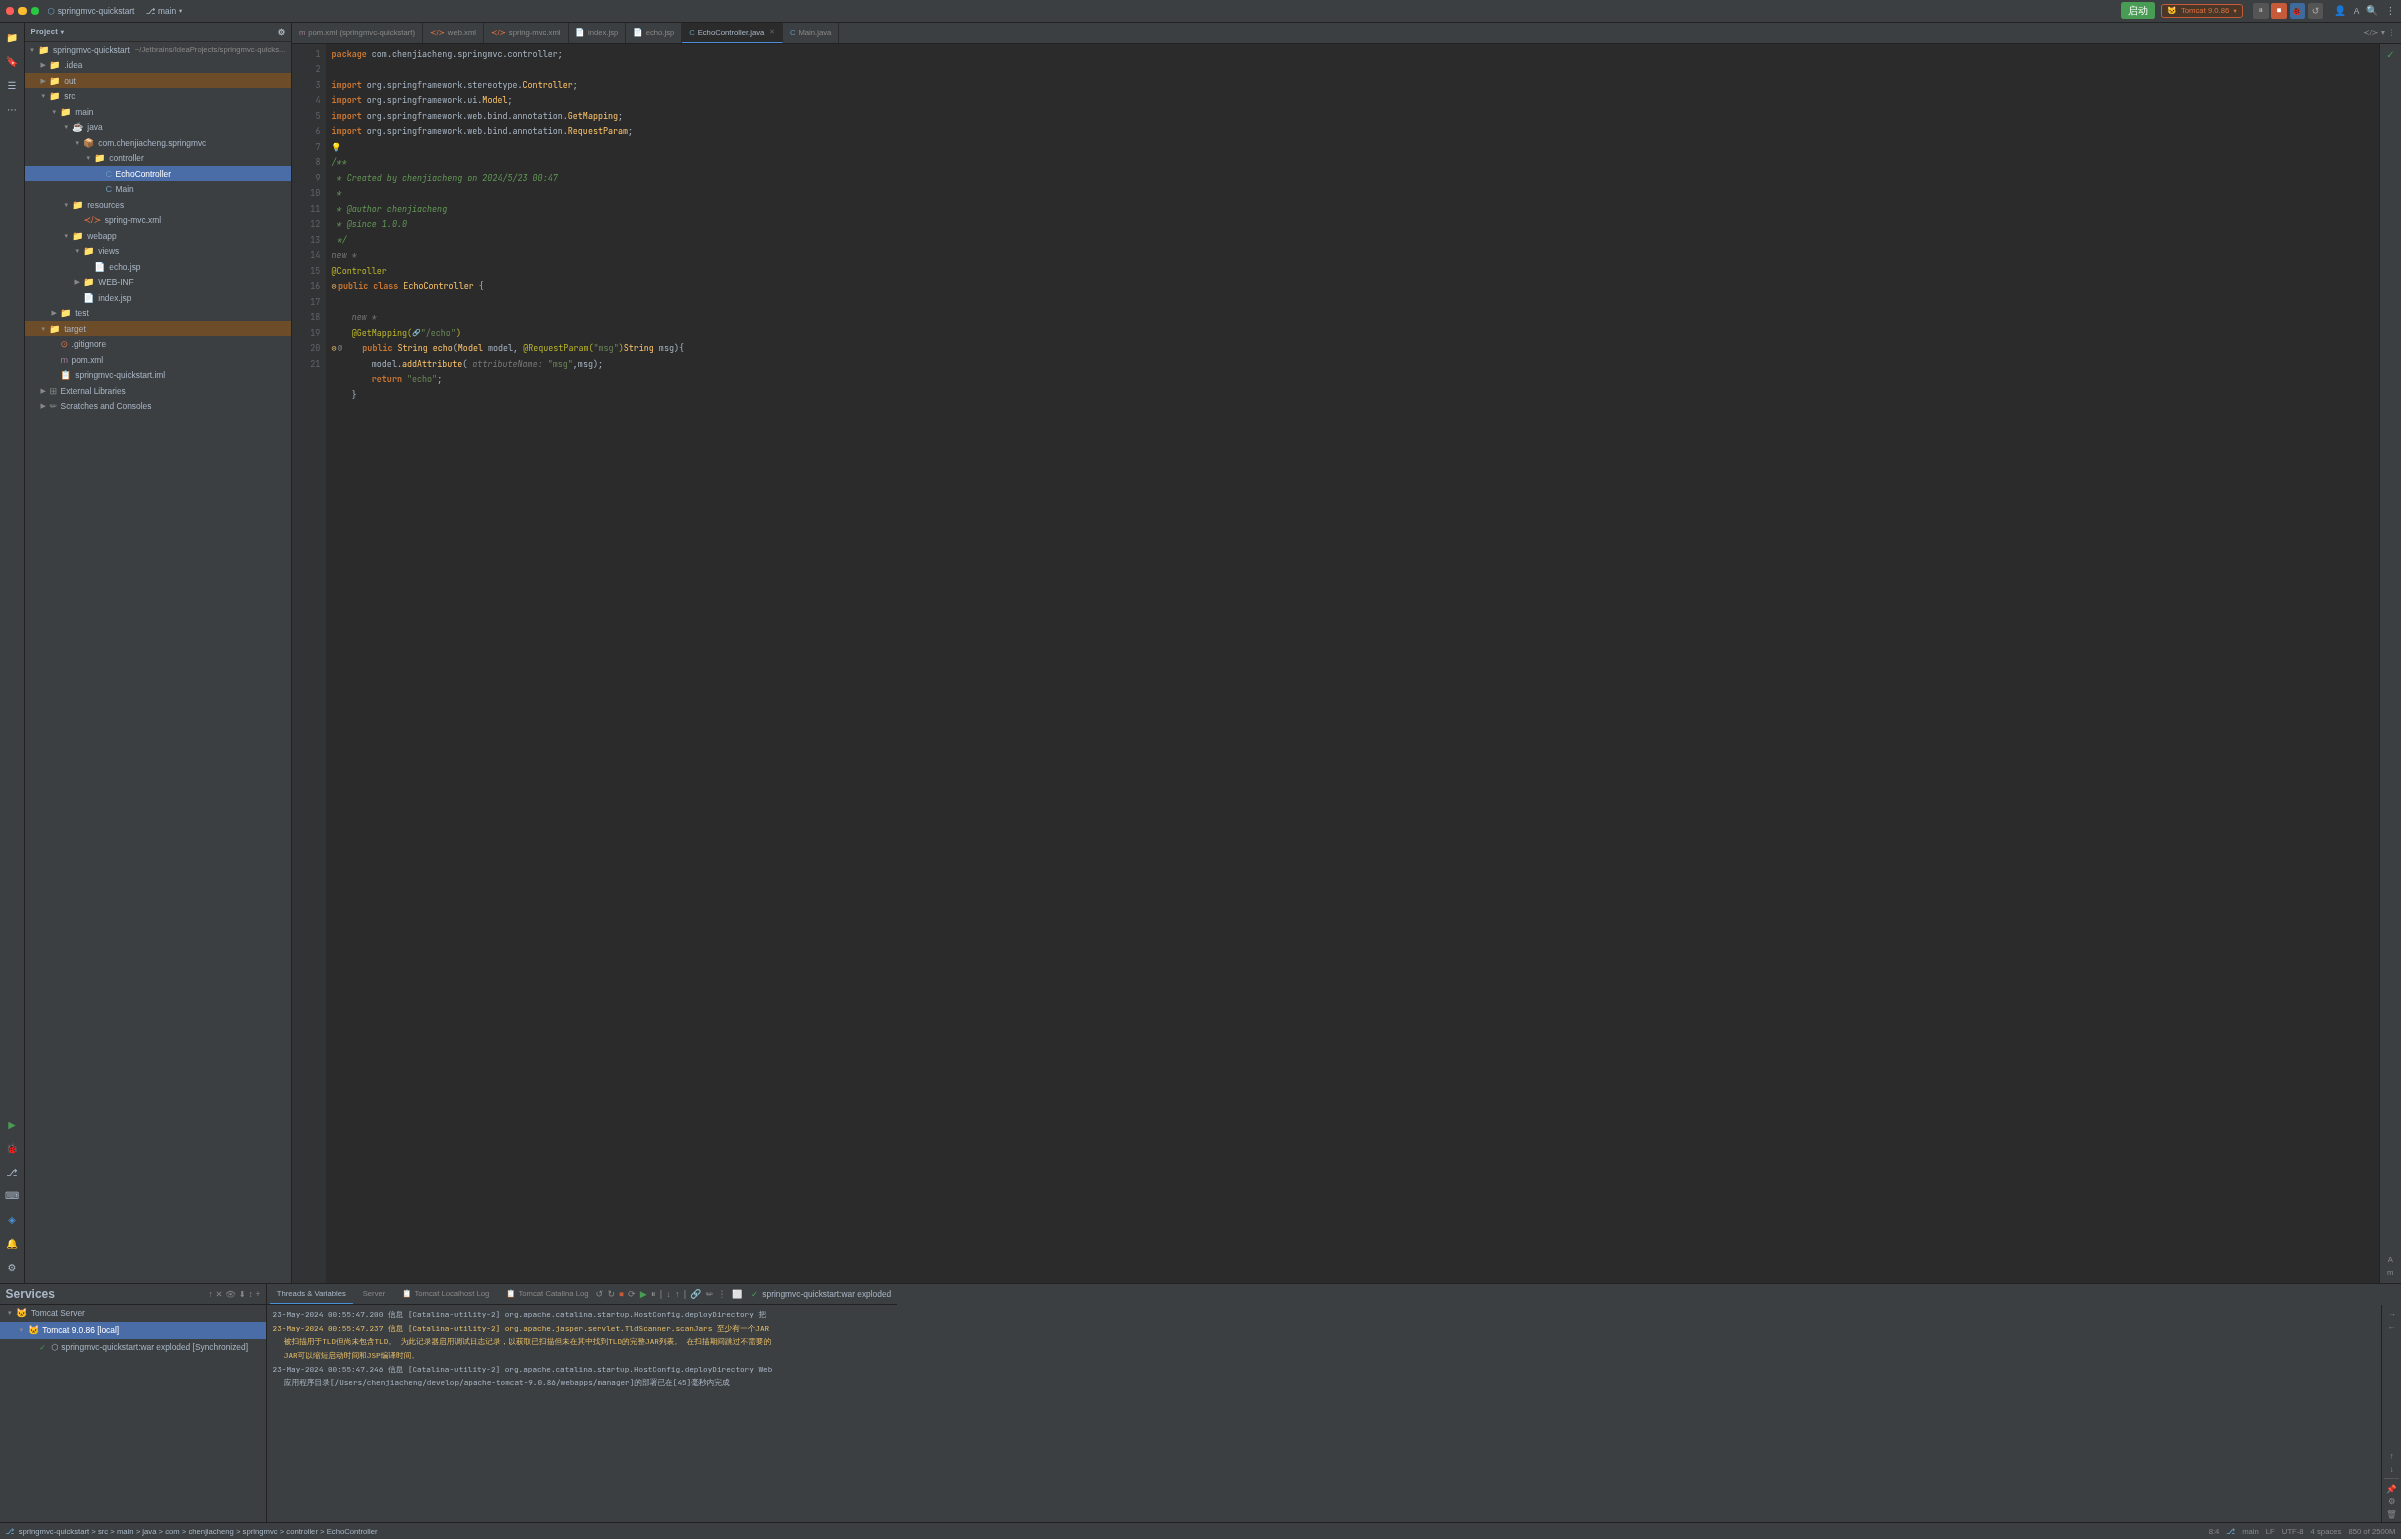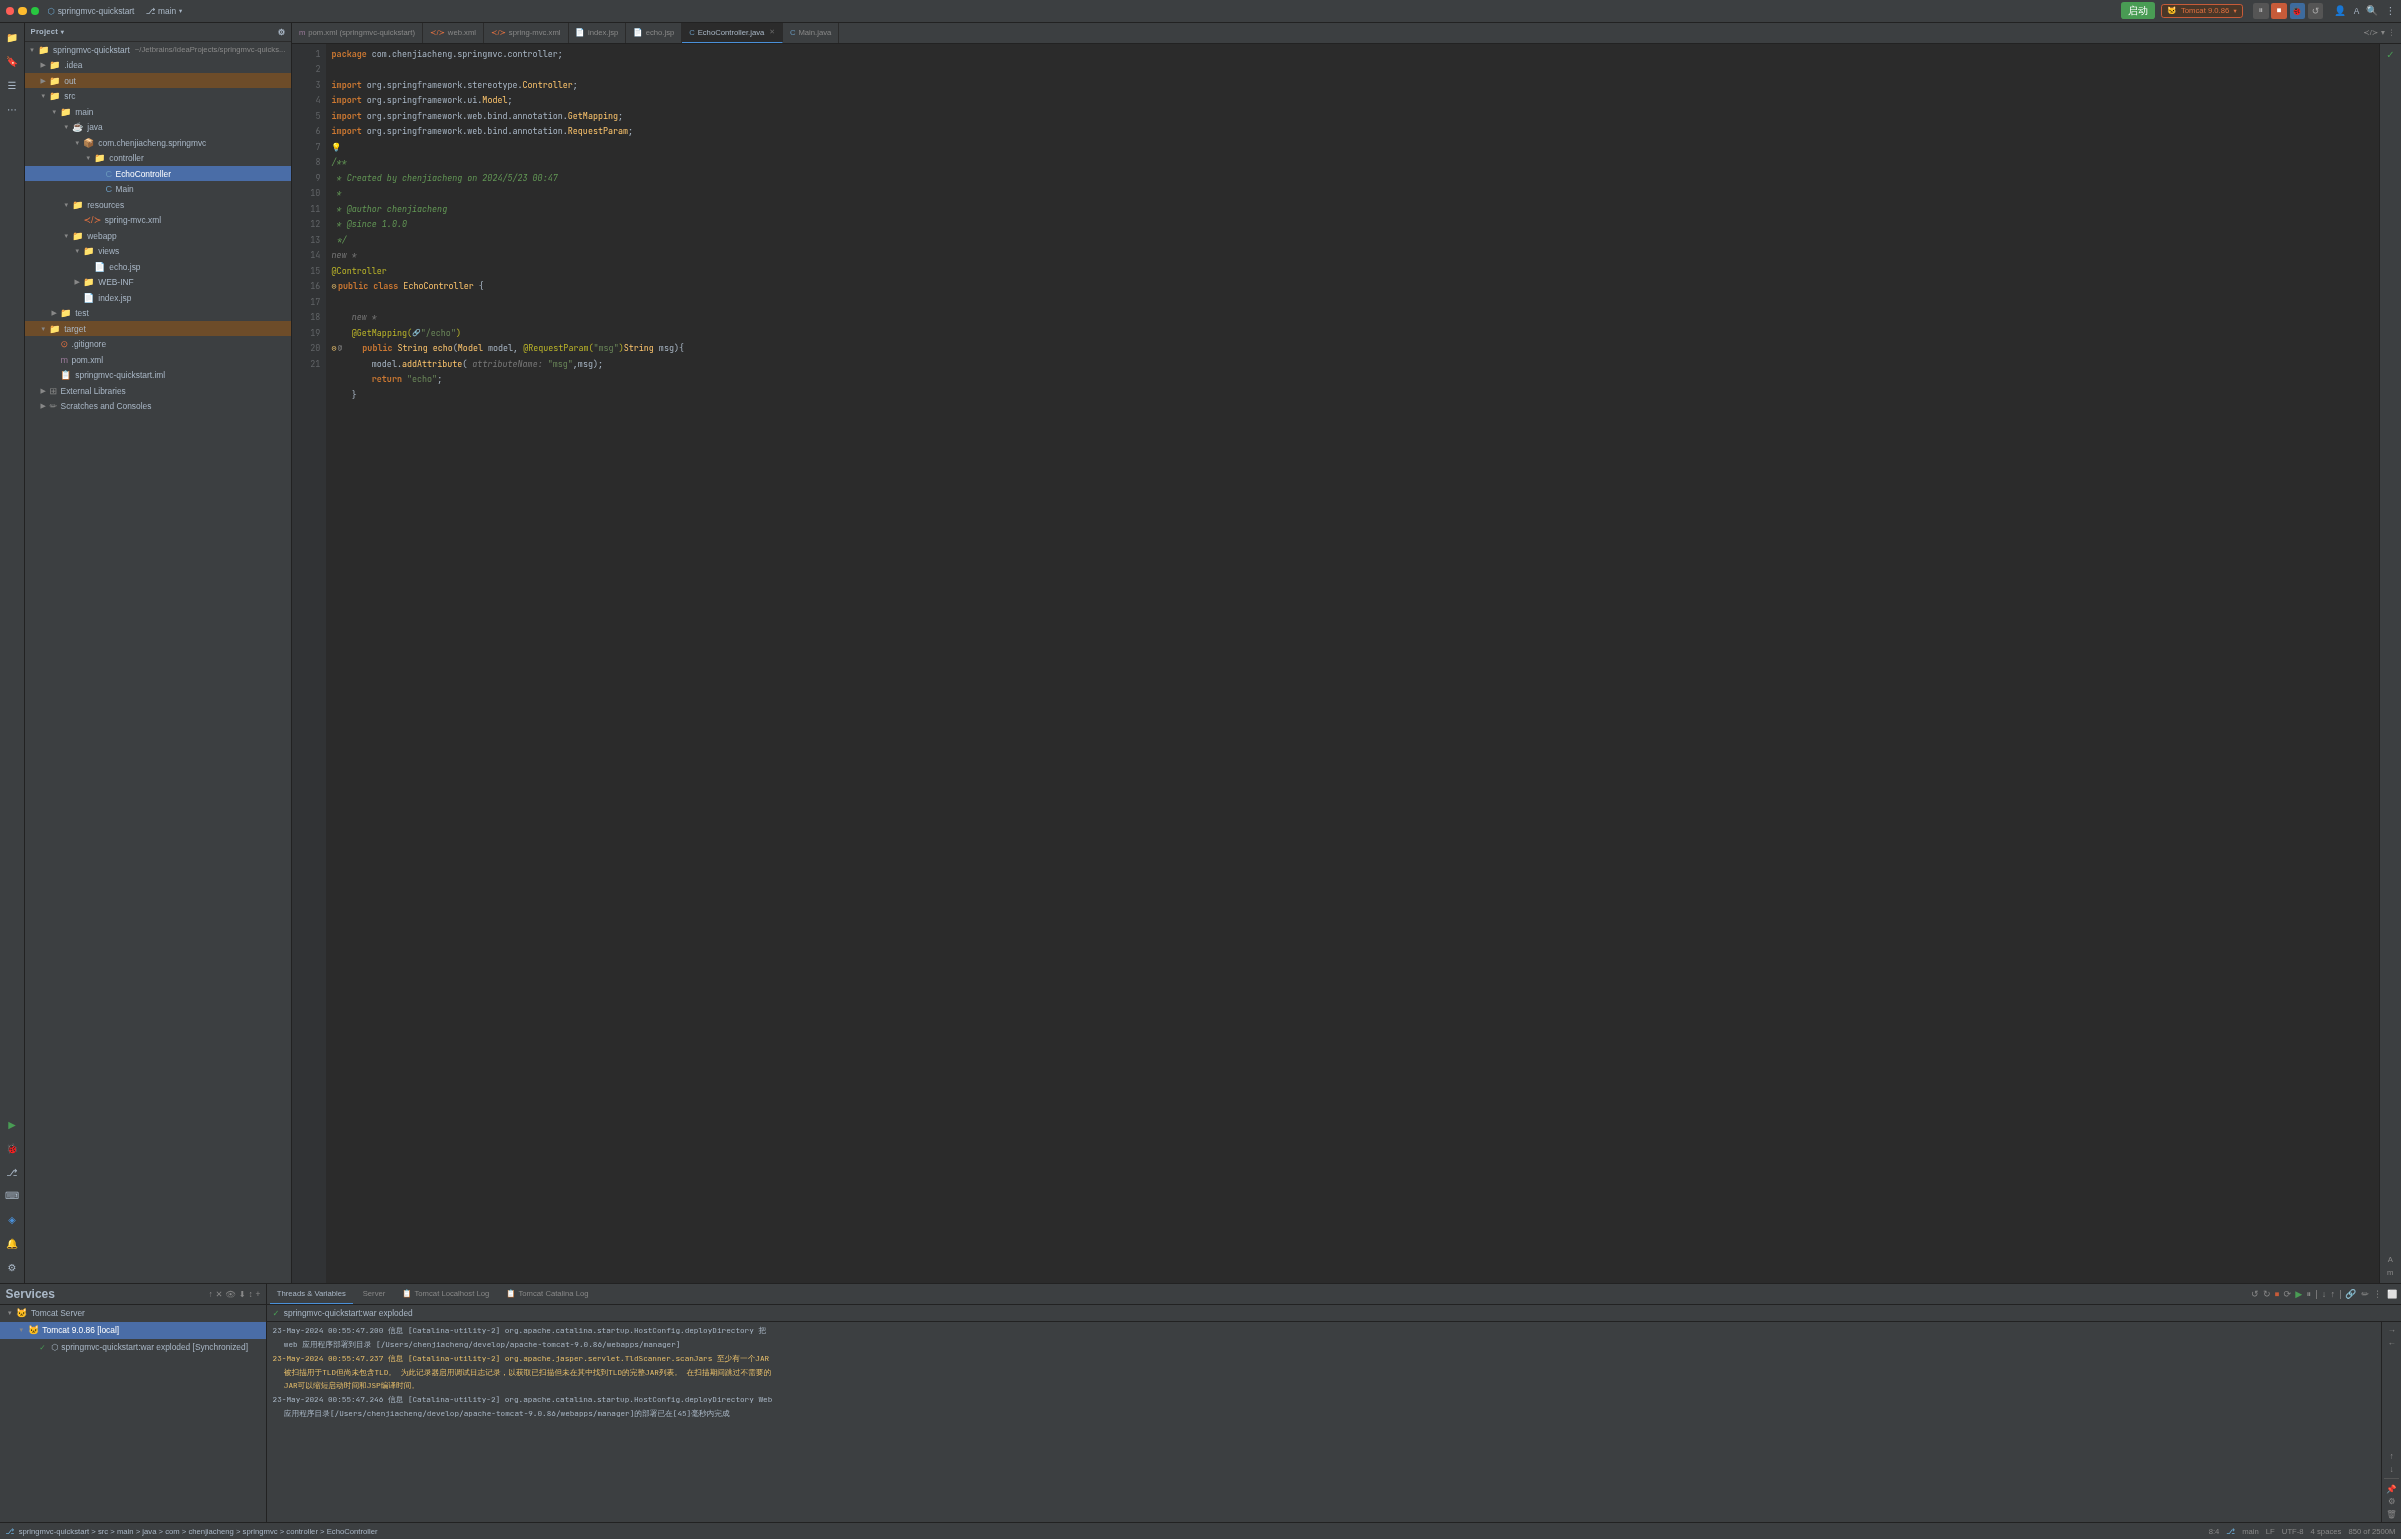--- a/index.html
+++ b/index.html
@@ -819,21 +819,21 @@
           <span style="width:8.4px;"></span>
           <span style="color:#499c54;font-size:7.7px;">✓</span>
           <span style="margin-left:2.8px;font-size:8.4px;">⬡</span>
           <span>springmvc-quickstart:war exploded  [Synchronized]</span>
         </div>
       </div>
     </div>
 
     <div class="log-panel">
 
-      <div style="display:flex;flex-direction:column;flex-shrink:0;">
+      <div style="display:flex;flex-direction:row;flex-shrink:0;">
         <div style="display:flex;align-items:center;border-bottom:0.7px solid #222;padding:0 2.8px;height:21px;background:#3c3f41;">
           <div class="log-tabs" style="border:none;height:100%;padding:0;flex:1;">
             <div class="log-tab active">
               <span>Threads &amp; Variables</span>
             </div>
             <div class="log-tab">
               <span>Server</span>
             </div>
             <div class="log-tab">
               <span style="margin-right:2.8px;font-size:7.7px;">📋</span>
@@ -866,23 +866,20 @@
           <span class="green-check">✓</span>
           <span style="font-size:8.4px;color:#a9b7c6;">springmvc-quickstart:war exploded</span>
         </div>
       </div>
 
       <div style="display:flex;flex:1;overflow:hidden;">
         <div class="log-content">
           <div class="log-line log-info">
             <span>23-May-2024 00:55:47.200 信息 [Catalina-utility-2] org.apache.catalina.startup.HostConfig.deployDirectory 把</span>
           </div>
-          <div class="log-line log-info" style="padding-left:11.2px;">
-            <span>web 应用程序部署到目录 [/Users/chenjiacheng/develop/apache-tomcat-9.0.86/webapps/manager]</span>
-          </div>
           <div class="log-line log-warn">
             <span>23-May-2024 00:55:47.237 信息 [Catalina-utility-2] org.apache.jasper.servlet.TldScanner.scanJars 至少有一个JAR</span>
           </div>
           <div class="log-line log-warn" style="padding-left:11.2px;">
             <span>被扫描用于TLD但尚未包含TLD。 为此记录器启用调试日志记录，以获取已扫描但未在其中找到TLD的完整JAR列表。 在扫描期间跳过不需要的</span>
           </div>
           <div class="log-line log-warn" style="padding-left:11.2px;">
             <span>JAR可以缩短启动时间和JSP编译时间。</span>
           </div>
           <div class="log-line log-info">

